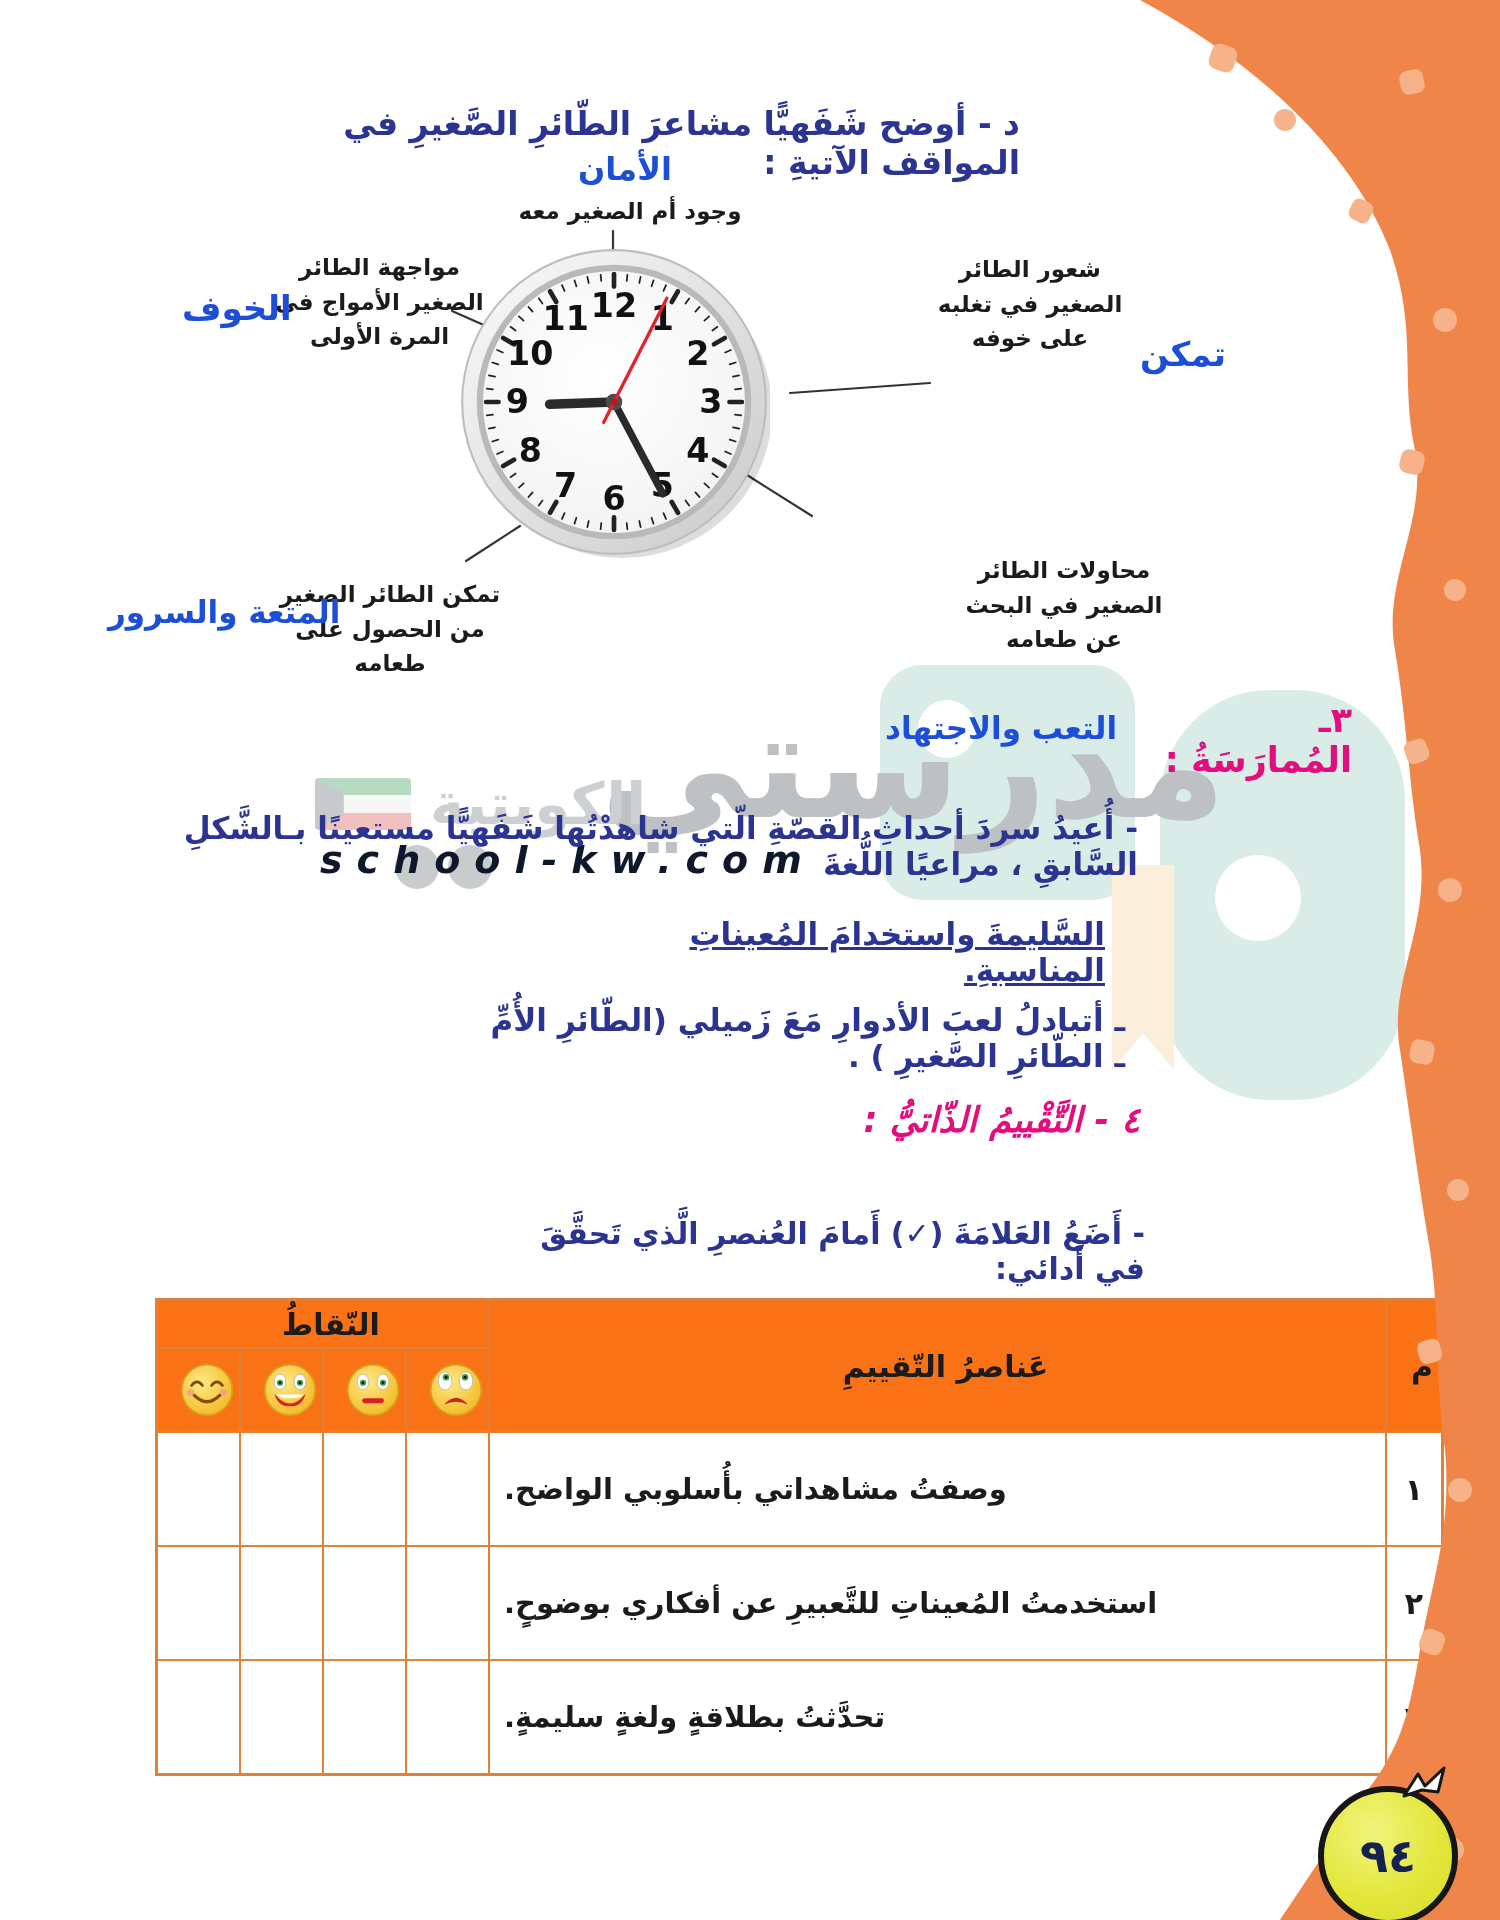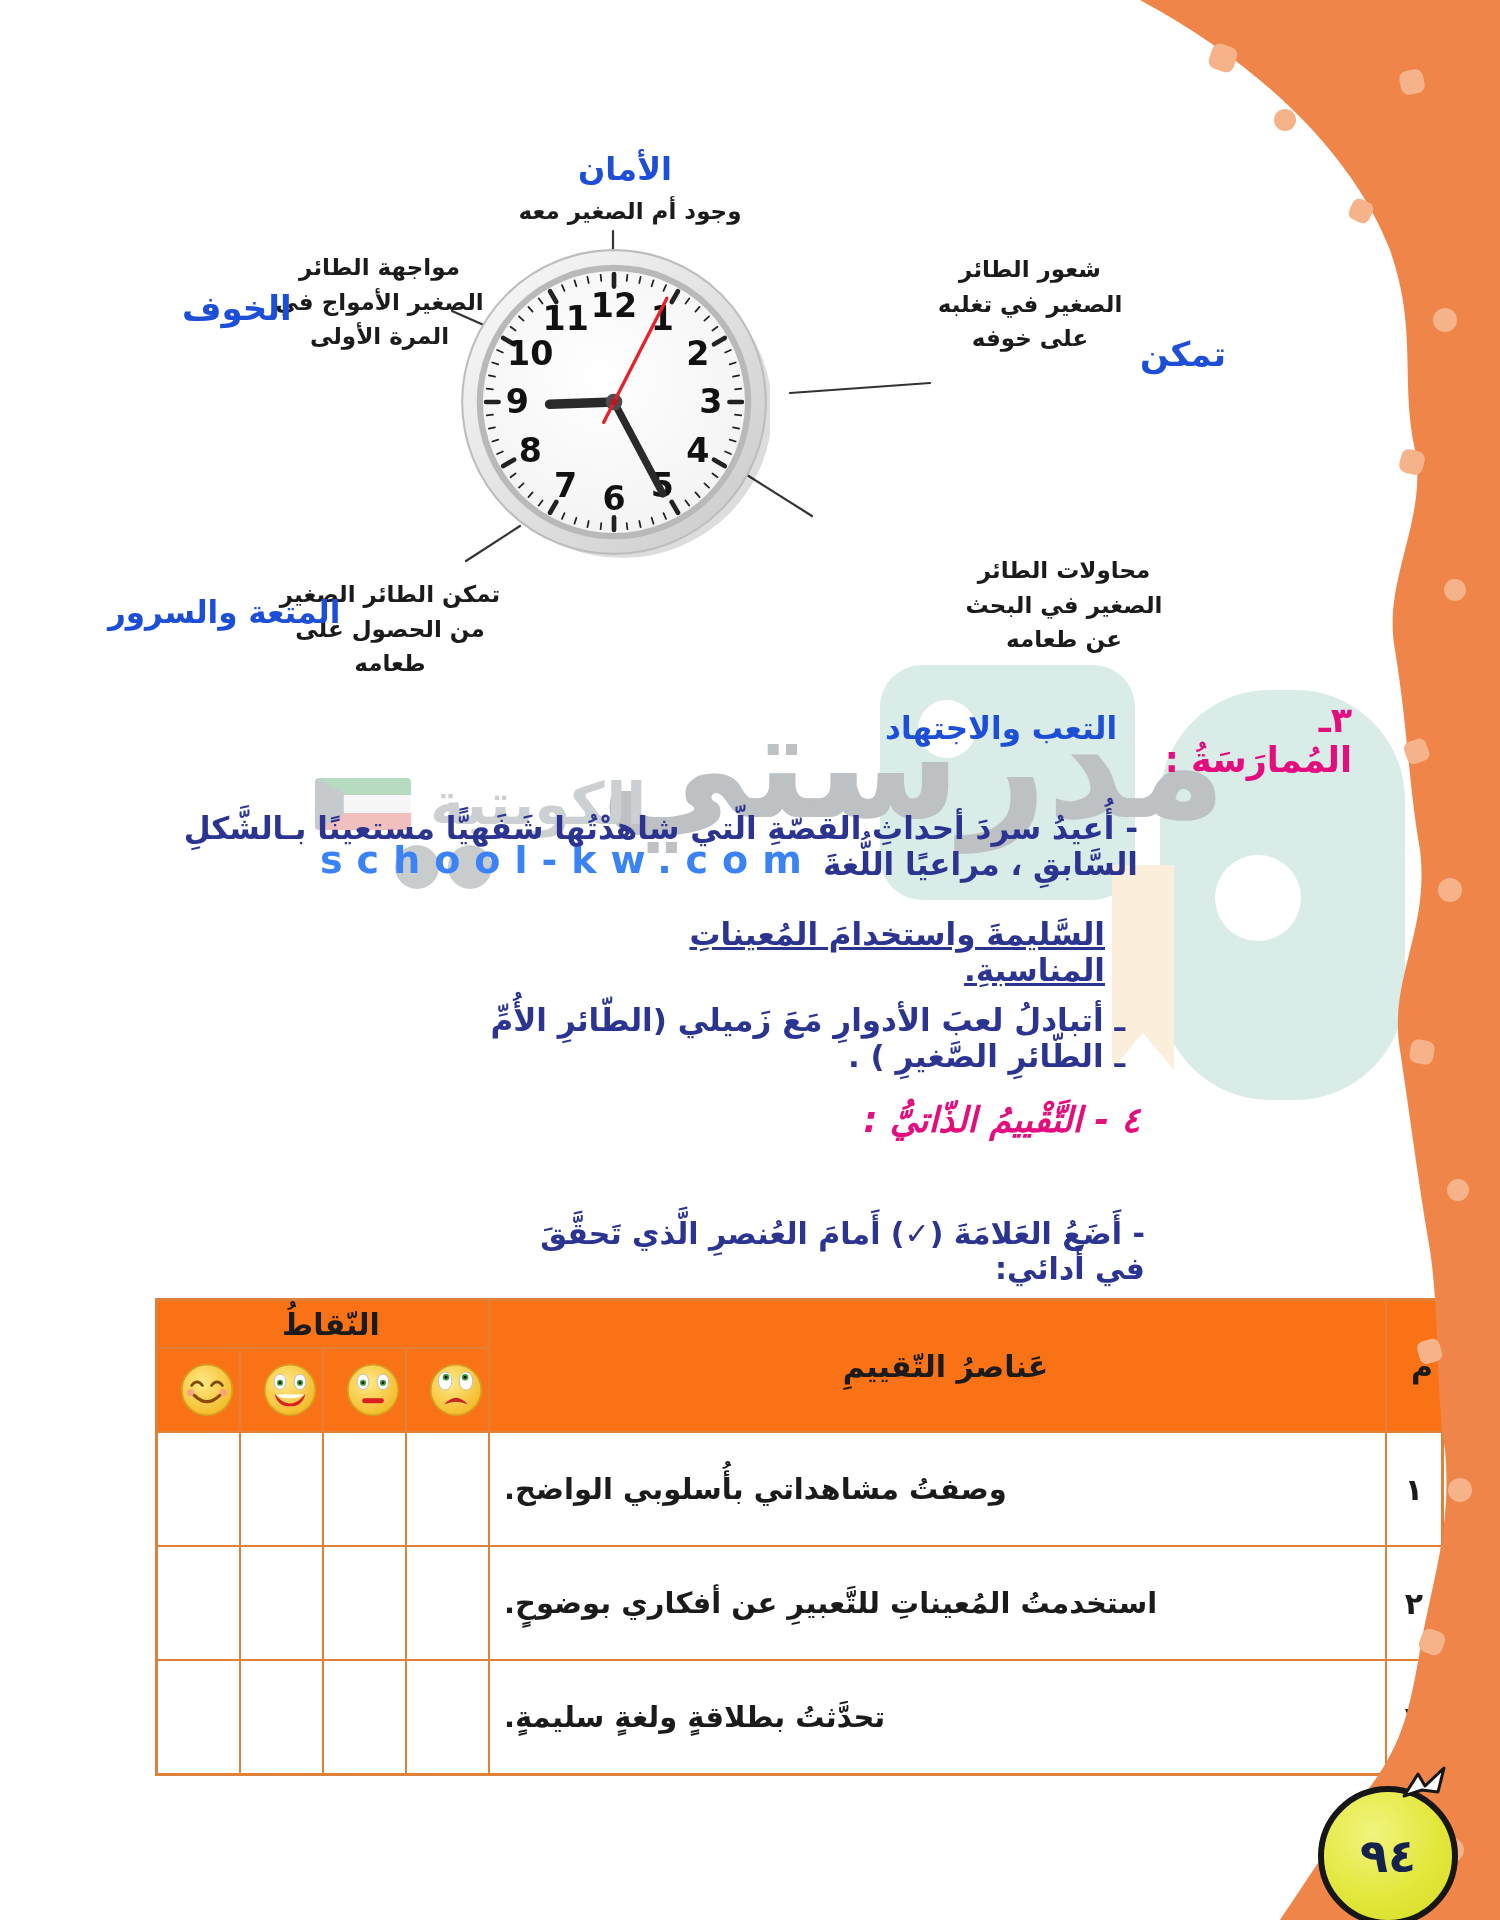--- a/index.html
+++ b/index.html
@@ -12,21 +12,21 @@
   .redlbl{color:#1d4ed8;font-weight:700;white-space:nowrap;}
   .blk{color:#1b1b1b;font-weight:700;text-align:center;line-height:1.5;}
 
   
   .wm{z-index:1;}
   .wm-blob{background:#d9ece7;border-radius:42px;}
   .wm-circle{background:#ffffff;border-radius:50%;}
   .wm-graycircle{background:#c9cccd;border-radius:50%;}
   .wm-title{color:#bdc1c3;font-weight:800;font-size:150px;line-height:1;}
   .wm-sub{color:#cdd0d2;font-weight:800;font-size:58px;}
-  .wm-url{color:#3b82f6;font-weight:600;font-size:38px;letter-spacing:14px;white-space:nowrap;}
+  .wm-url{color:#0f172a;font-weight:600;font-size:38px;letter-spacing:14px;white-space:nowrap;font-style:italic;}
   .wm-bookmark{background:#fbeedb;clip-path:polygon(0 0,100% 0,100% 100%,50% 82%,0 100%);}
   .flag{width:96px;height:52px;position:relative;overflow:hidden;border-radius:4px;opacity:.55;}
   .flag .g{position:absolute;left:0;top:0;width:100%;height:33%;background:#7ebf8e;}
   .flag .w{position:absolute;left:0;top:33%;width:100%;height:34%;background:#f2f2f2;}
   .flag .r{position:absolute;left:0;top:67%;width:100%;height:33%;background:#e98c8c;}
   .flag .b{position:absolute;left:0;top:0;width:30%;height:100%;background:#9aa0a3;
            clip-path:polygon(0 0,100% 28%,100% 72%,0 100%);}
 
   
   .content{z-index:2;}
@@ -71,20 +71,21 @@
   <div class="abs wm wm-title ar" style="left:600px;top:690px;">مدرستي</div>
   <div class="abs wm wm-sub ar" style="left:430px;top:770px;">الكويتية</div>
   <div class="abs wm flag" style="left:315px;top:778px;">
     <span class="g"></span>
       <span class="w"></span>
       <span class="r"></span>
       <span class="b"></span>
   </div>
   <div class="abs wm wm-url" style="left:320px;top:838px;">school-kw.com</div>
 
+  <div class="abs content ar blue" style="left:330px;top:104px;width:690px;font-size:33px;text-align:right;">د - أوضح شَفَهيًّا مشاعرَ الطّائرِ الصَّغيرِ في المواقف الآتيةِ :</div>
 
   <div class="abs content ar redlbl" style="left:515px;top:150px;width:220px;text-align:center;font-size:32px;">الأمان</div>
   <div class="abs content ar blk" style="left:495px;top:194px;width:270px;font-size:23px;">وجود أم الصغير معه</div>
 
   <div class="abs content ar blk" style="left:272px;top:250px;width:215px;font-size:23px;">مواجهة الطائر الصغير الأمواج في المرة الأولى</div>
   <div class="abs content ar redlbl" style="left:182px;top:288px;font-size:34px;">الخوف</div>
 
   <div class="abs content ar blk" style="left:932px;top:252px;width:196px;font-size:23px;">شعور الطائر الصغير في تغلبه على خوفه</div>
   <div class="abs content ar redlbl" style="left:1140px;top:334px;font-size:34px;">تمكن</div>
 

